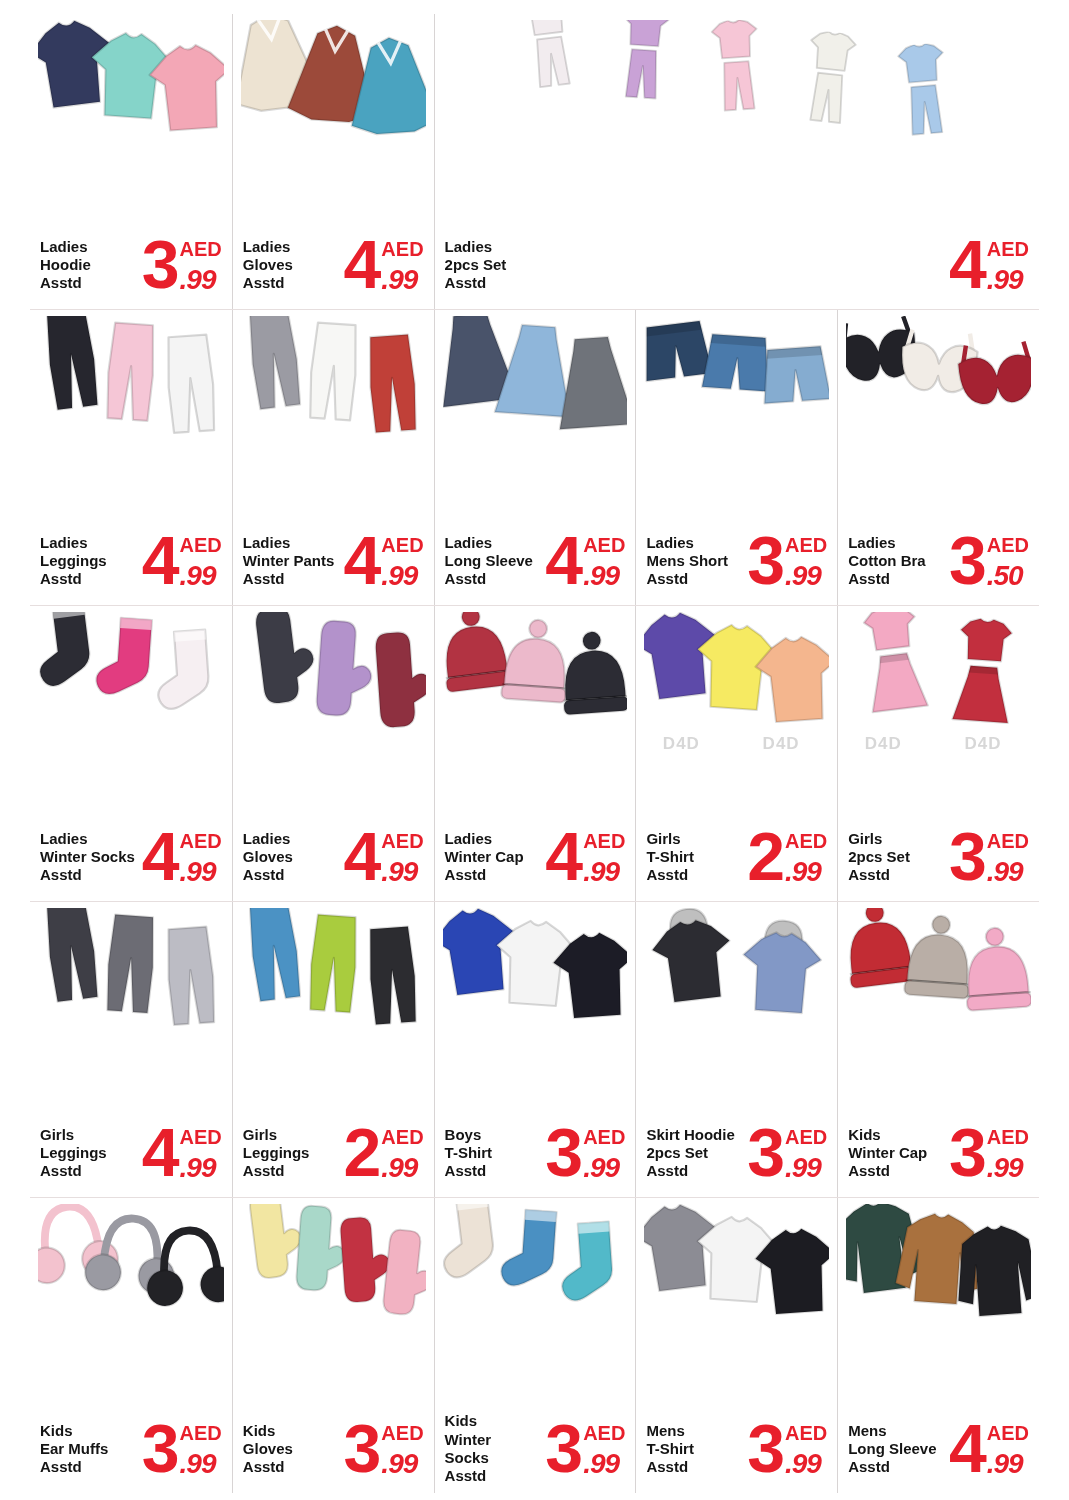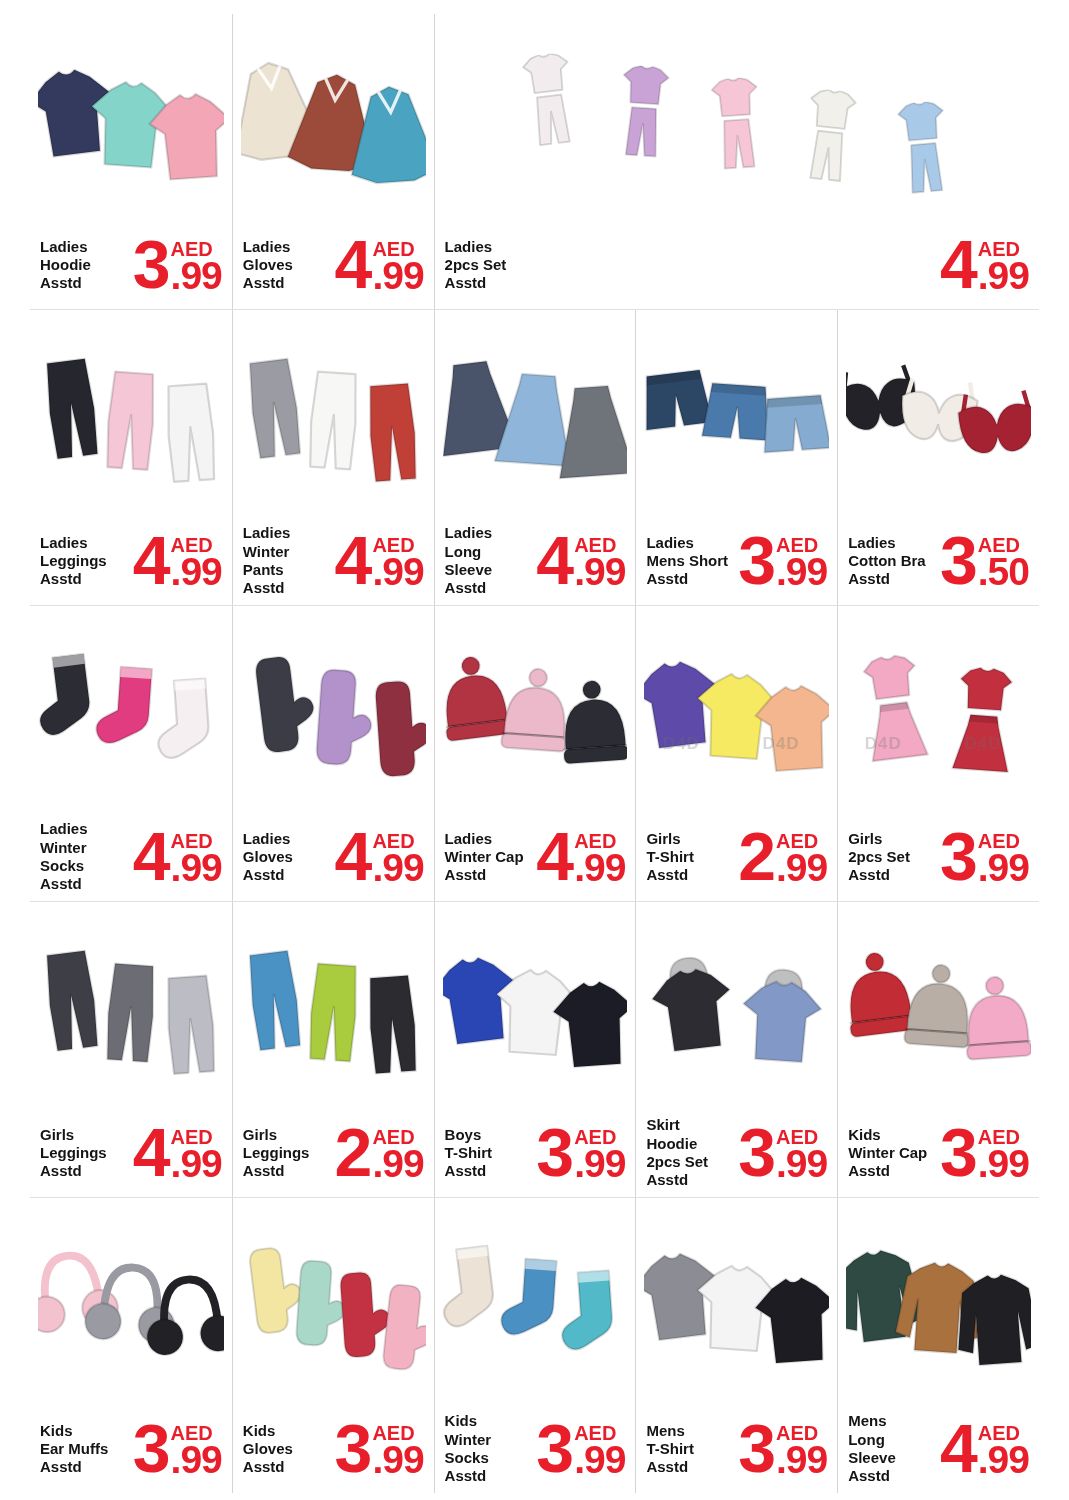--- a/index.html
+++ b/index.html
@@ -3,30 +3,30 @@
 <meta charset="utf-8">
 <style>
   html,body{margin:0;padding:0;background:#ffffff;}
   body{width:1069px;height:1500px;overflow:hidden;
        font-family:"Liberation Sans","DejaVu Sans",sans-serif;}
   #flyer{box-sizing:border-box;width:1069px;height:1500px;padding:14px 30px 0;}
   .row{display:grid;grid-template-columns:repeat(5,1fr);height:295px;}
   .row + .row{border-top:1px solid #e6dede;}
   .cell{display:flex;flex-direction:column;box-sizing:border-box;min-width:0;padding:6px 8px 8px;}
   .cell + .cell{border-left:1px solid #d8d4d4;}
-  .photo{flex:1;display:flex;align-items:center;justify-content:center;position:relative;overflow:hidden;}
+  .photo{flex:1;display:flex;align-items:flex-start;justify-content:center;position:relative;overflow:hidden;}
   .glyph{display:inline-block;flex:0 0 auto;}
   .glyph svg{width:100%;height:auto;display:block;}
   .caption{height:72px;display:flex;align-items:center;justify-content:space-between;padding:0 2px;}
   .label{font-weight:bold;font-size:15px;line-height:1.22;color:#141414;min-width:0;}
   .price{display:flex;align-items:flex-end;color:#e81f2b;font-weight:bold;white-space:nowrap;margin-left:6px;}
   .whole{font-size:68px;line-height:.76;letter-spacing:-3px;}
   .side{display:flex;flex-direction:column;justify-content:space-between;height:52px;margin-left:3px;}
   .cur{font-size:20px;line-height:1;}
-  .cents{font-size:39px;line-height:.8;letter-spacing:-1px;}
+  .cents{font-size:28px;line-height:.8;letter-spacing:-1px;font-style:italic;}
   .wm{position:absolute;color:rgba(110,110,110,.28);font-weight:bold;font-size:17px;letter-spacing:1px;pointer-events:none;}
   .wm.a{left:10%;bottom:32%;}
   .wm.b{right:16%;bottom:32%;}
 </style>
 </head>
 <body>
 
 <div id="flyer">
     <div class="row">
       <div class="cell">

